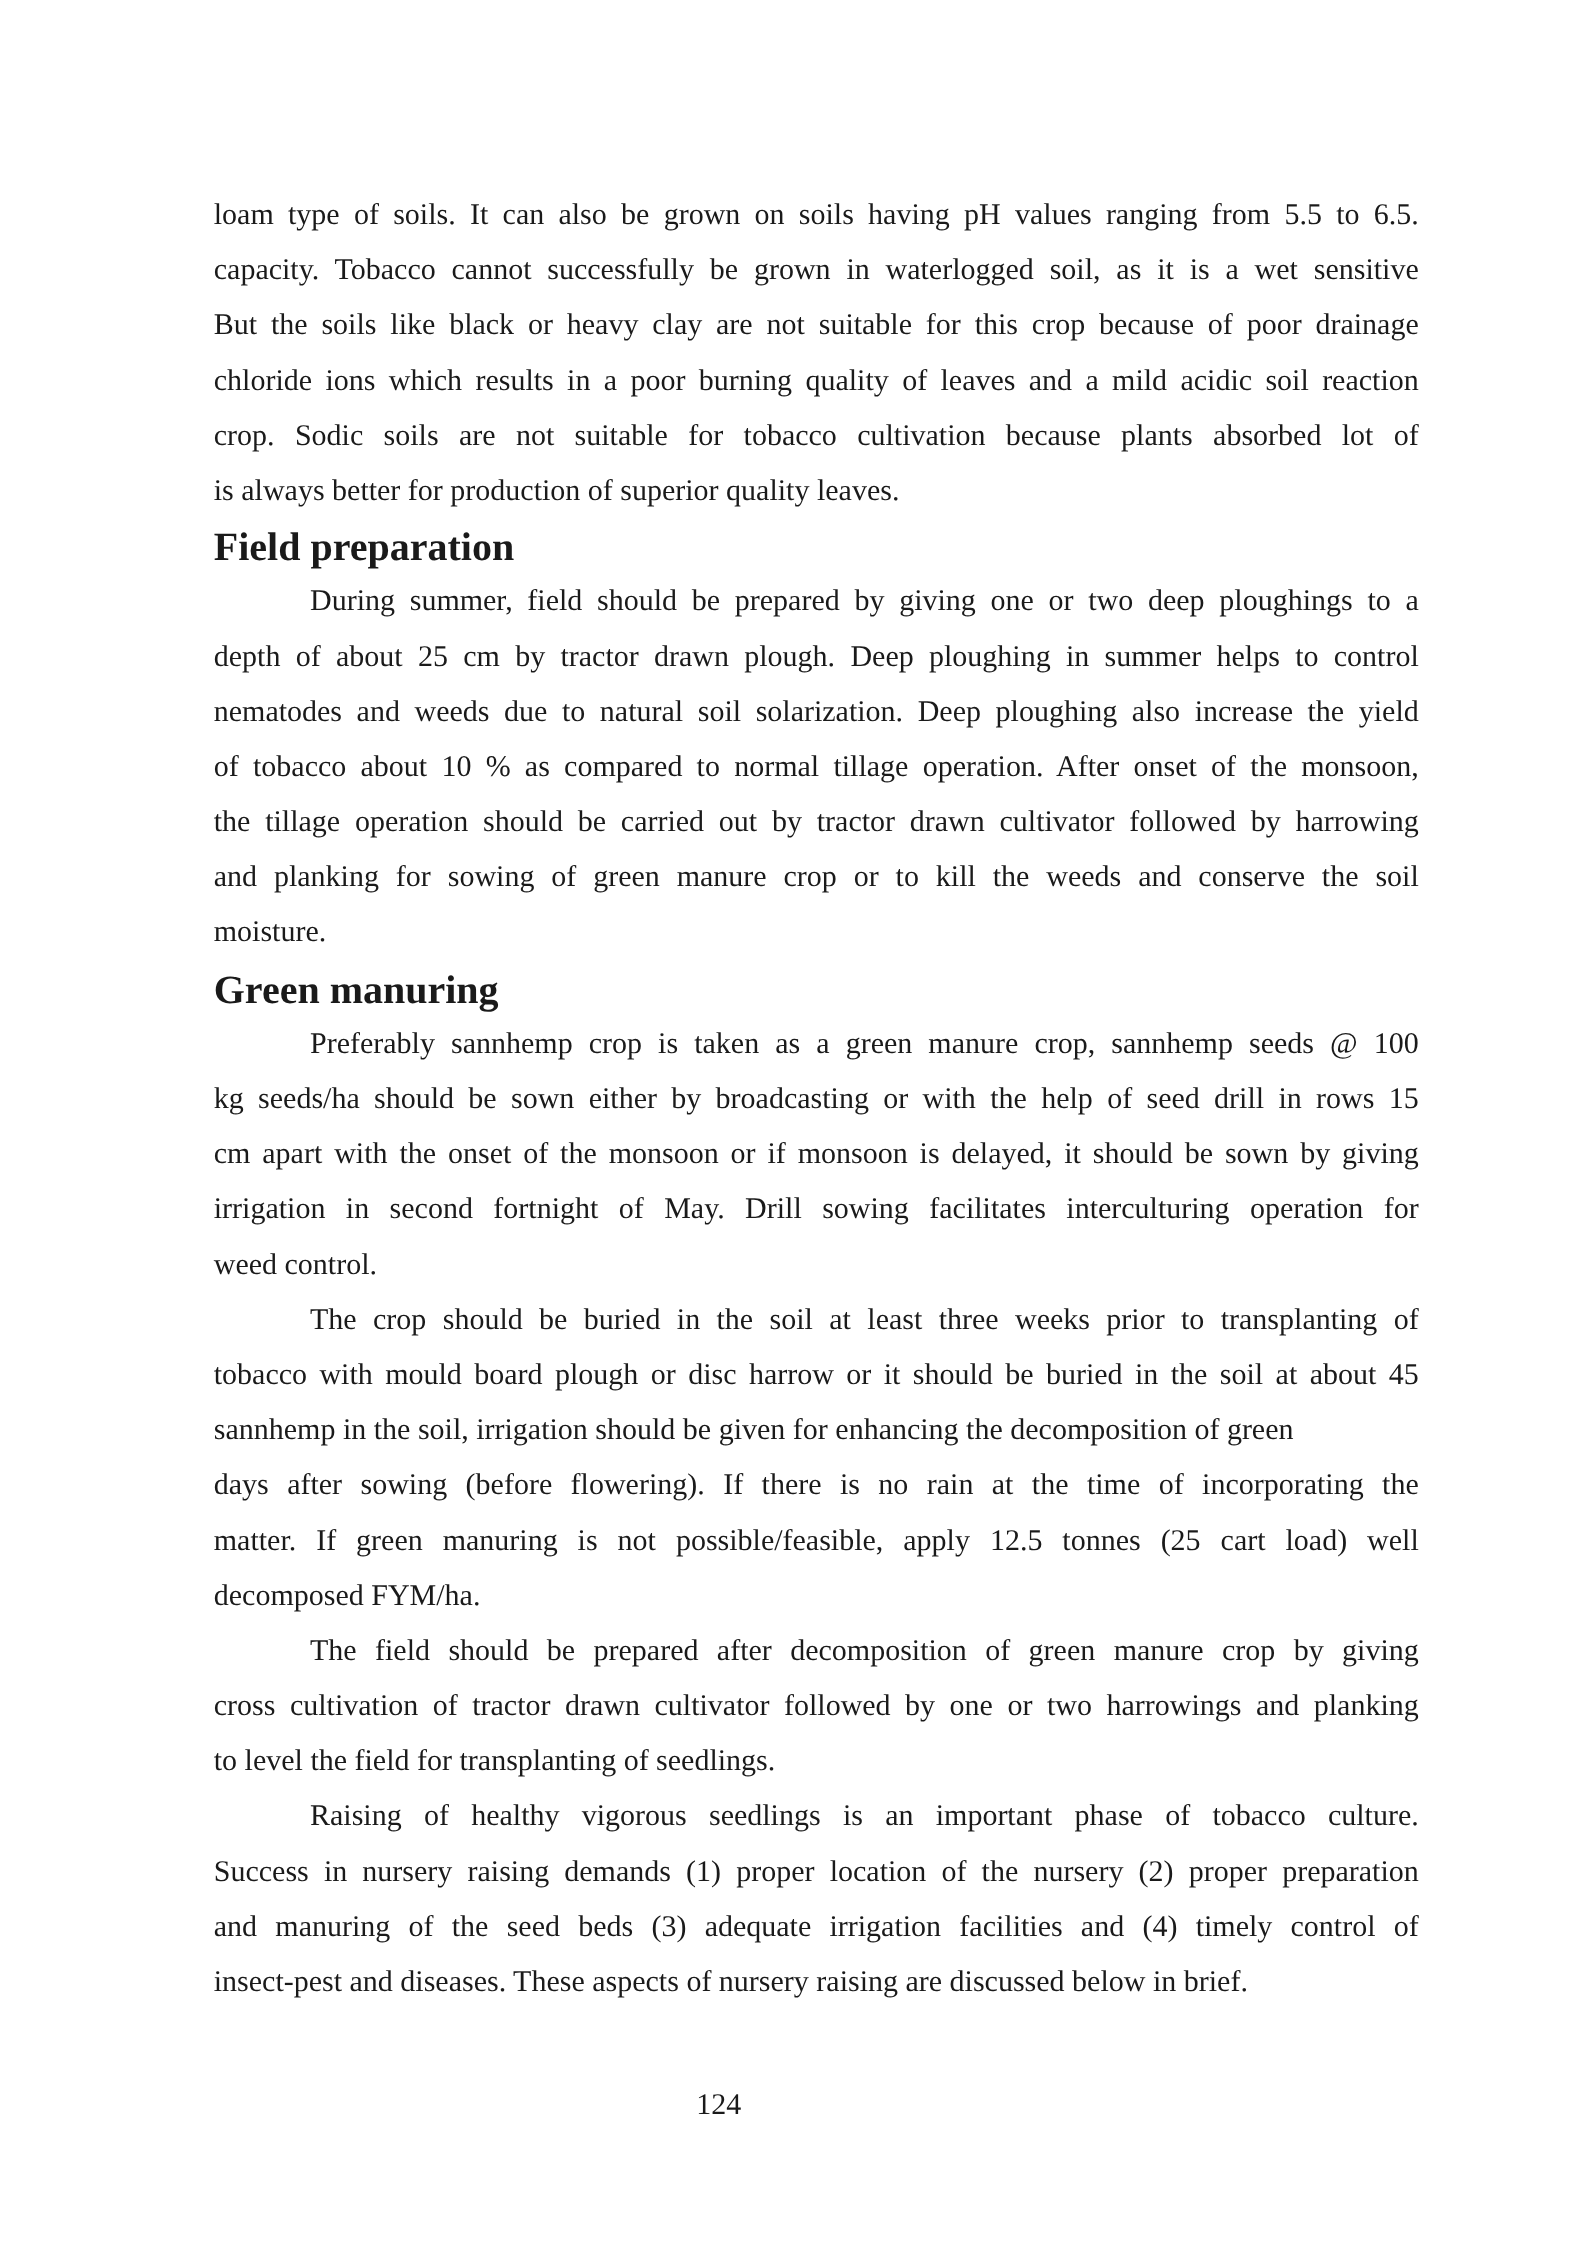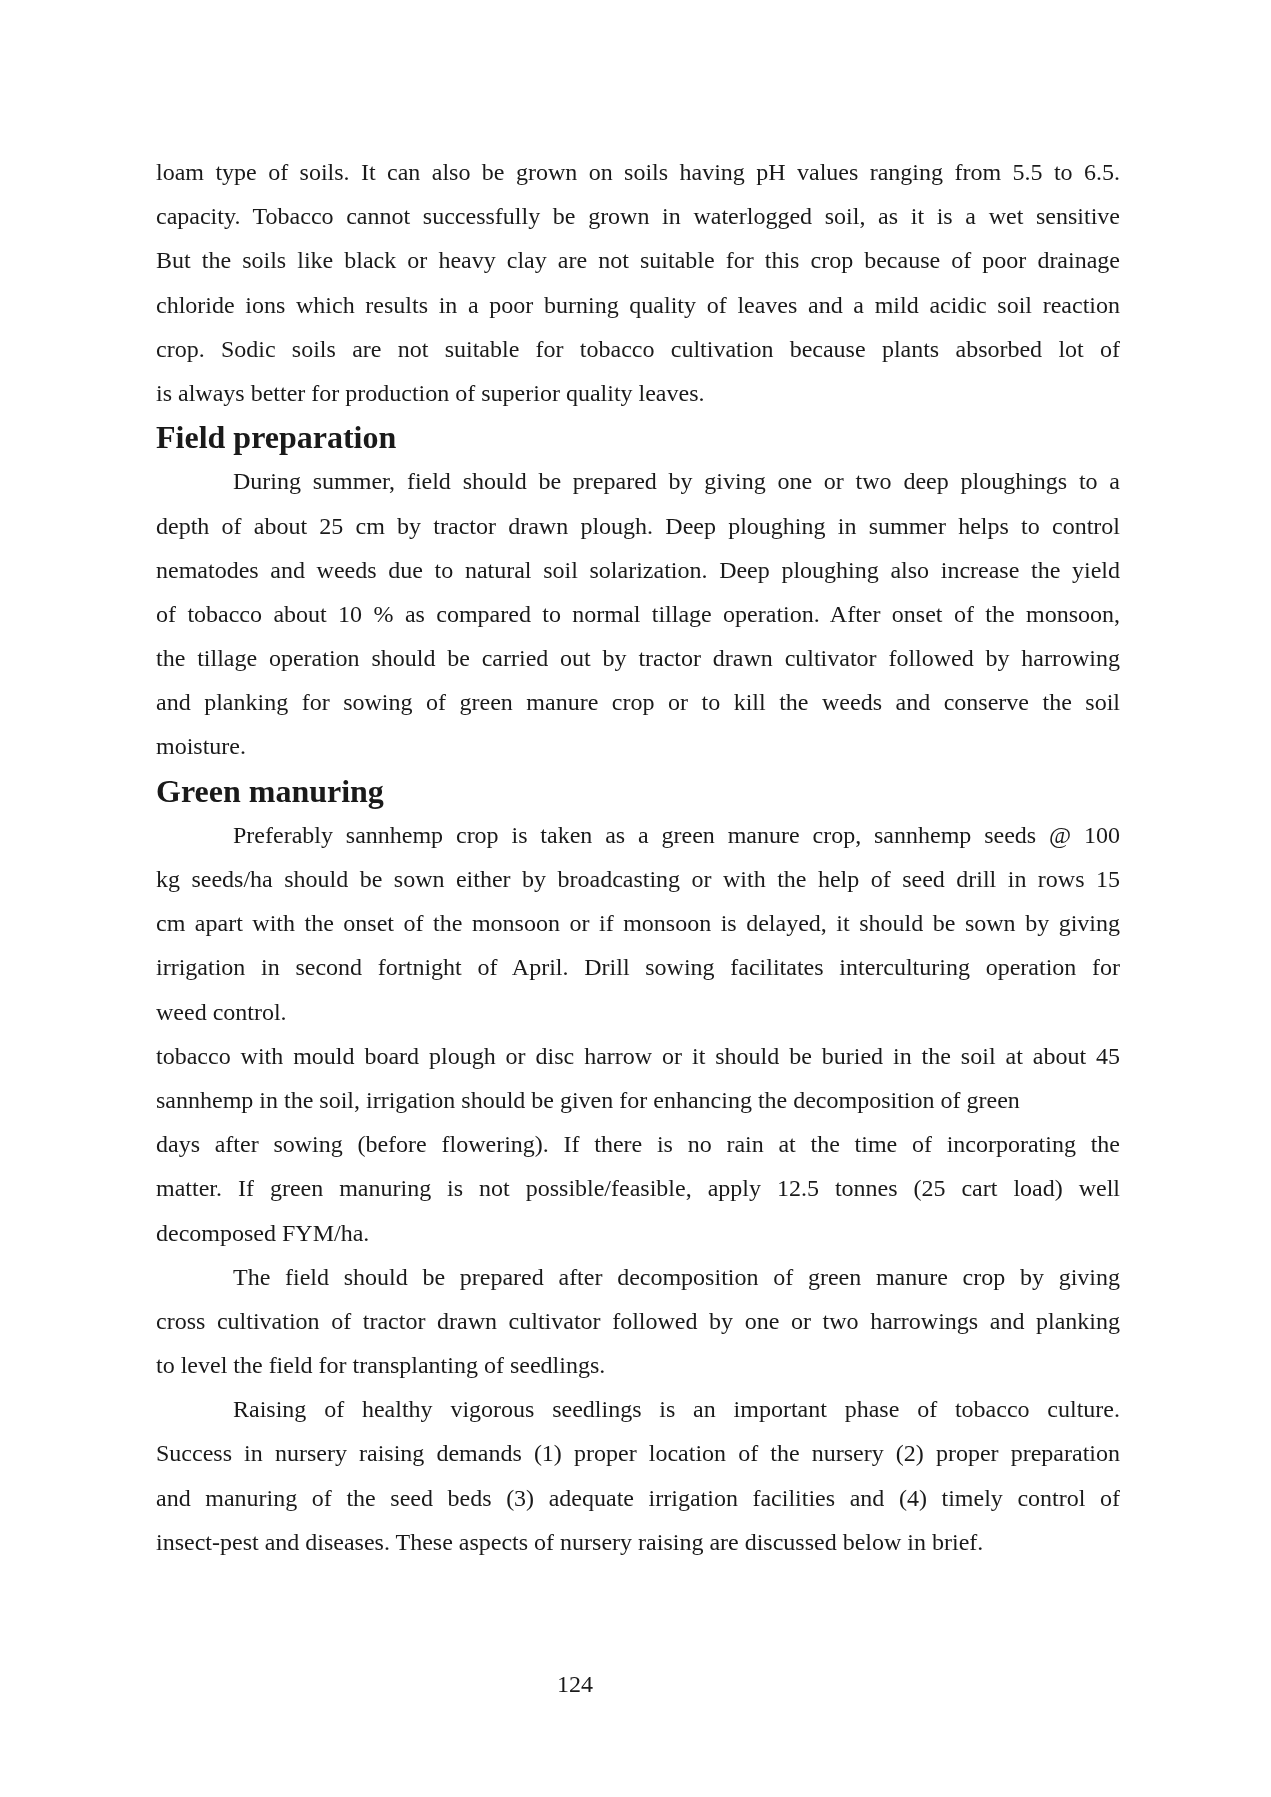--- a/index.html
+++ b/index.html
@@ -10,21 +10,21 @@
     body {
       width: 1271px;
       height: 1797px;
       position: relative;
       overflow: hidden;
       color: #1a1a1a;
       font-family: "Liberation Serif", "DejaVu Serif", serif;
     }
     .page {
       position: absolute;
-      left: 156px;
+      left: 171px;
       top: 150px;
       width: 964px;
     }
     .line {
       display: block;
       height: 44.2px;
       line-height: 44.2px;
       font-size: 24px;
       white-space: nowrap;
       text-align: justify;
@@ -80,25 +80,26 @@
     <span class="line">and planking for sowing of green manure crop or to kill the weeds and conserve the soil</span>
     <span class="line last">moisture.</span>
   </div>
 
   <span class="heading">Green manuring</span>
 
   <div>
     <span class="line indent">Preferably sannhemp crop is taken as a green manure crop, sannhemp seeds  @ 100</span>
     <span class="line">kg seeds/ha should be sown either by broadcasting or with the help of seed drill in rows 15</span>
     <span class="line">cm apart with the onset of the monsoon or if monsoon is delayed, it should be sown by giving</span>
-    <span class="line">irrigation in second fortnight of April. Drill sowing facilitates interculturing operation for</span>
+    <span class="line">irrigation in second fortnight of May. Drill sowing facilitates interculturing operation for</span>
     <span class="line last">weed control.</span>
   </div>
 
   <div>
+    <span class="line indent">The crop should be buried in the soil at least three weeks prior to transplanting of</span>
     <span class="line">tobacco with mould board plough or disc harrow or it should be buried in the soil at about 45</span>
     <span class="line last">sannhemp in the soil, irrigation should be given for enhancing the decomposition of green</span>
     <span class="line">days after sowing  (before flowering). If there is no rain at the time of incorporating the</span>
     <span class="line">matter. If green manuring is not possible/feasible, apply 12.5 tonnes (25 cart load) well</span>
     <span class="line last">decomposed FYM/ha.</span>
   </div>
 
   <div>
     <span class="line indent">The field should be prepared after decomposition of green manure crop by giving</span>
     <span class="line">cross cultivation of tractor drawn cultivator followed by one or two harrowings and planking</span>

